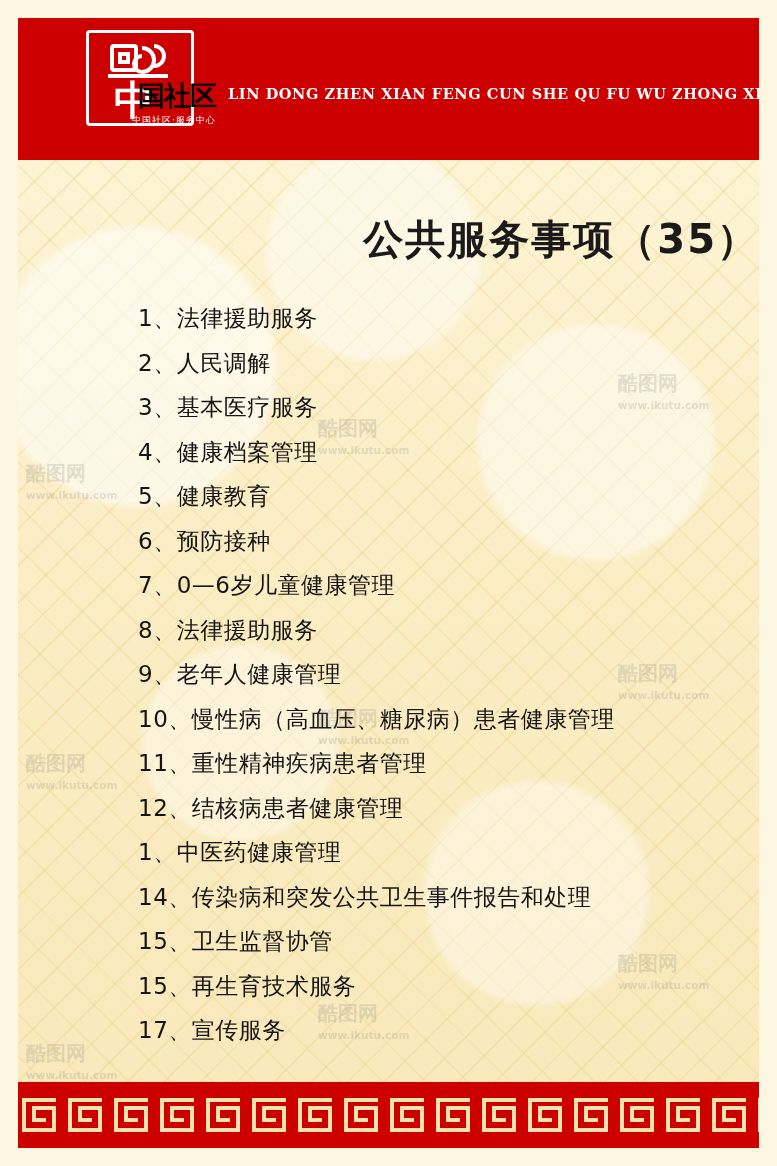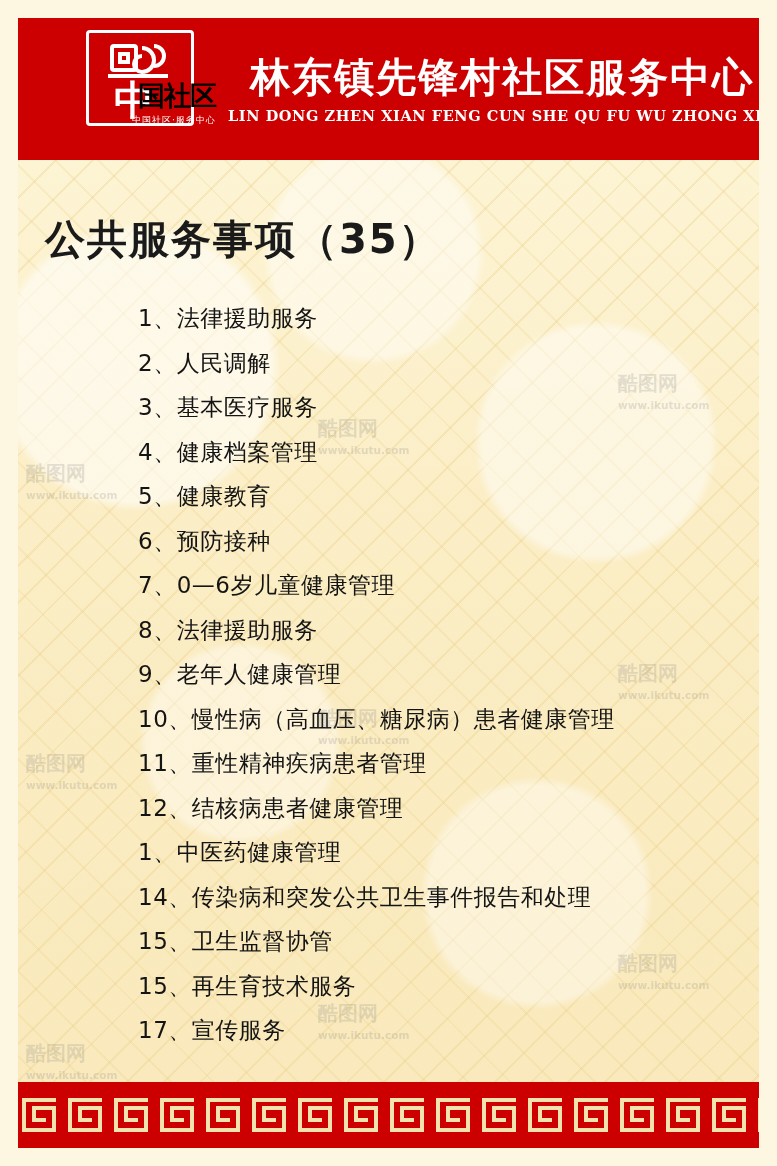--- a/index.html
+++ b/index.html
@@ -132,21 +132,21 @@
       radial-gradient(circle at 78% 30%, rgba(255,255,255,0.45) 0 13%, rgba(255,255,255,0) 14%),
       radial-gradient(circle at 30% 62%, rgba(255,255,255,0.4) 0 12%, rgba(255,255,255,0) 13%),
       radial-gradient(circle at 70% 78%, rgba(255,255,255,0.4) 0 12%, rgba(255,255,255,0) 13%),
       repeating-linear-gradient(135deg, rgba(233,205,130,0.30) 0 2px, rgba(255,255,255,0) 2px 26px),
       repeating-linear-gradient(45deg, rgba(233,205,130,0.22) 0 2px, rgba(255,255,255,0) 2px 30px),
       linear-gradient(180deg, #fdf4d4 0%, #fbedc4 45%, #f9e9bc 100%);
     overflow: hidden;
   }
 
   .title {
-    text-align: left;
+    text-align: right;
     font-family: "DejaVu Sans", sans-serif;
     font-size: 40px;
     font-weight: bold;
     color: #1a1a1a;
     letter-spacing: 2px;
     padding-top: 52px;
     position: relative;
     z-index: 2;
     padding-left: 27px;
   }
@@ -239,21 +239,20 @@
               <path d="M6 38 h60"></path>
               <path d="M52 8 a10 10 0 0 1 10 10 a10 10 0 0 1 -10 10"></path>
             </g>
           </svg>
         </div>
         <div class="logo-zhong">中</div>
         <div class="logo-text">国社区</div>
         <div class="logo-sub">中国社区·服务中心</div>
       </div>
       <div class="head-titles">
-        <div class="head-cn">林东镇先锋村社区服务中心</div>
         <div class="head-en">LIN DONG ZHEN XIAN FENG CUN SHE QU  FU WU ZHONG XIN</div>
       </div>
     </div>
 
     <div class="body-area">
       <div class="title">公共服务事项（35）</div>
       <ul class="list">
           <li><span class="num">1、</span><span>法律援助服务</span></li>
           <li><span class="num">2、</span><span>人民调解</span></li>
           <li><span class="num">3、</span><span>基本医疗服务</span></li>

